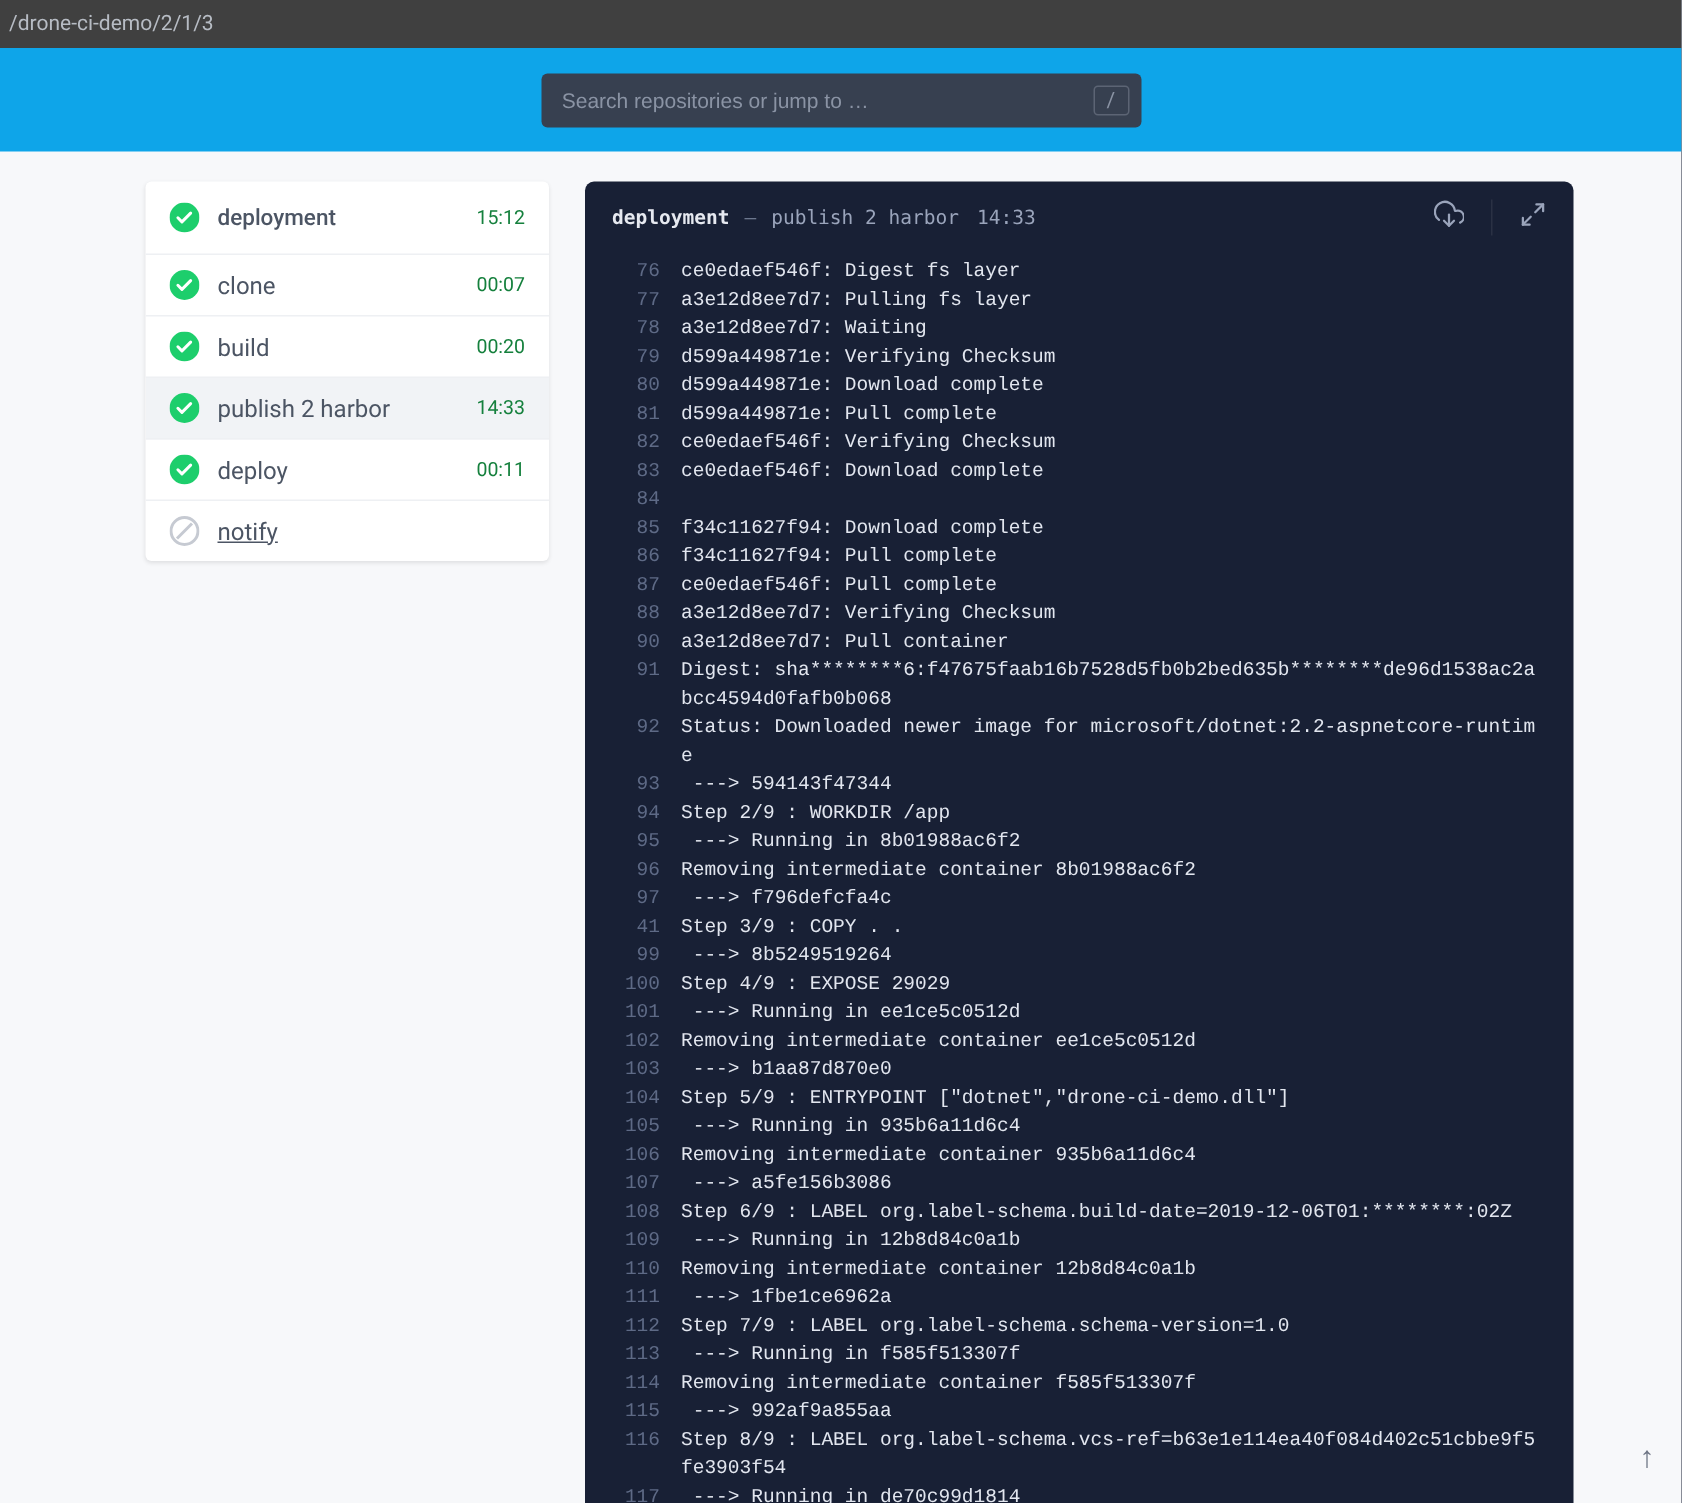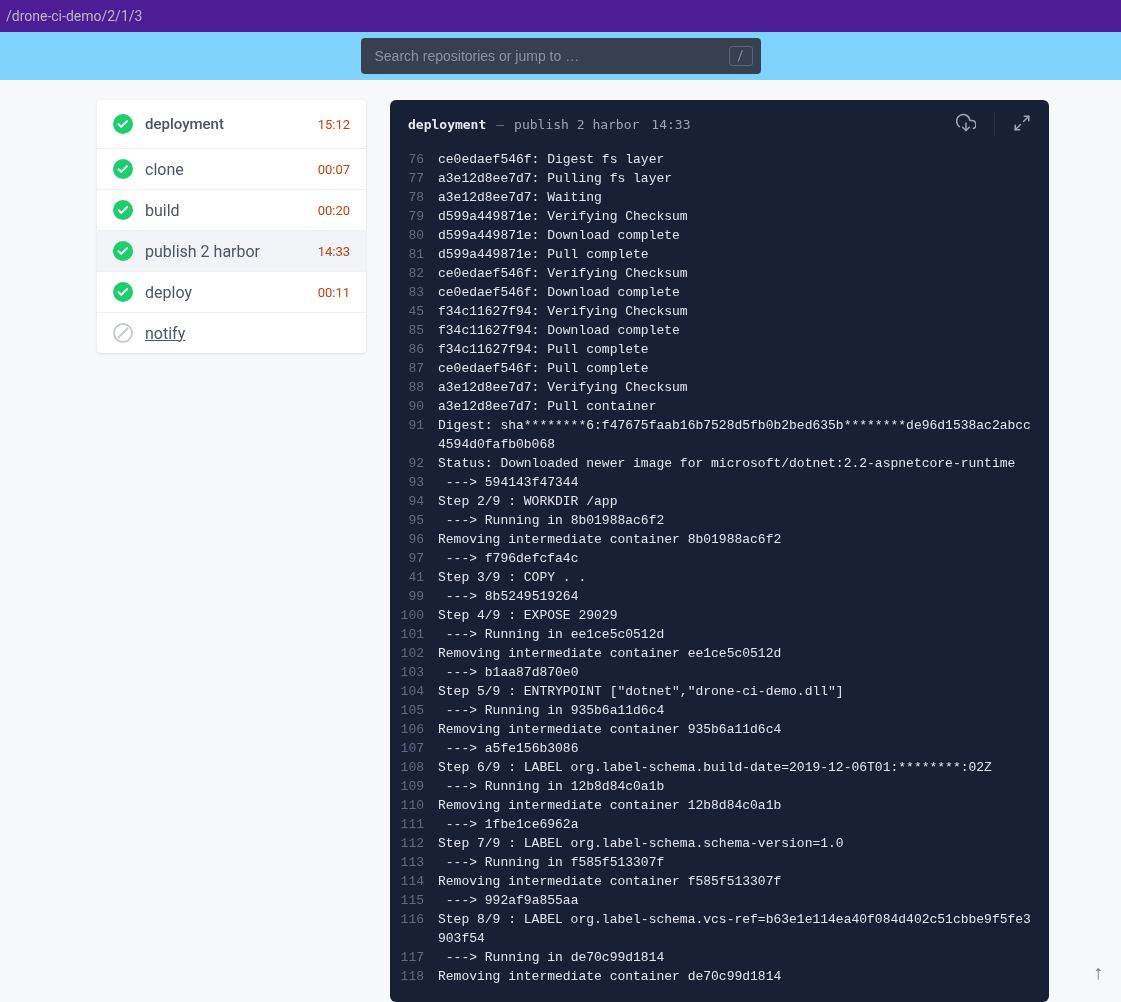--- a/index.html
+++ b/index.html
@@ -1,46 +1,46 @@
 <!DOCTYPE html>
 <html><head>
 <meta charset="utf-8">
 <style>
   * { margin:0; padding:0; box-sizing:border-box; }
   body { font-family: -apple-system, BlinkMacSystemFont, "Segoe UI", Roboto, sans-serif; background:#f7f8fa; color:#4c5564; width:1121px; }
-  .topbar { background:#4c1d95; height:32px; display:flex; align-items:center; padding:0 6px; }
+  .topbar { background:#404040; height:32px; display:flex; align-items:center; padding:0 6px; }
   .breadcrumb { color:#b7bcc4; font-size:14px; }
-  .searchbar-row { background:#7dd3fc; height:48px; display:flex; align-items:center; justify-content:center; }
+  .searchbar-row { background:#0ea5e9; height:69px; display:flex; align-items:center; justify-content:center; }
   .search-wrap { display:flex; align-items:center; background:#374050; border-radius:4px; width:400px; height:36px; }
   .search-input { flex:1; background:transparent; border:none; outline:none; color:#c7ccd6; font-size:14px; padding:0 14px; }
   .search-input::placeholder { color:#8a93a4; }
   .search-slash { width:24px; height:20px; margin-right:8px; border:1px solid #5c6474; border-radius:3px; color:#8a93a4; font-size:14px; text-align:center; line-height:18px; }
   .container { display:flex; padding:20px 0 0 0; gap:24px; }
   .left-col { width:269px; margin-left:97px; }
   .pipeline-card { background:#fff; border-radius:4px; box-shadow:0 1px 3px rgba(0,0,0,0.1); overflow:hidden; }
   .pipeline-header { display:flex; align-items:center; padding:14px 16px; border-bottom:1px solid #eef0f3; cursor:pointer; }
   .step-row { display:flex; align-items:center; padding:10px 16px; border-bottom:1px solid #eef0f3; font-size:14px; cursor:pointer; position:relative; }
   .step-row:last-child { border-bottom:none;text-decoration:underline; }
   .step-row.selected { background:#f1f3f6; }
   .status-icon { width:20px; height:20px; margin-right:12px; flex-shrink:0; }
   .step-name { flex:1; color:#4c5564; font-size:16px; }
   .pipeline-header .step-name { font-weight:500; font-size:15px; }
-  .step-time { color:#c2410c; font-size:13px; }
+  .step-time { color:#15803d; font-size:13px; }
   .right-col { flex:1; margin-right:72px; }
   .log-panel { background:#182035; border-radius:6px; overflow:hidden; font-family: "SFMono-Regular", Consolas, "Liberation Mono", Menlo, monospace; font-size:13px; color:#d4dae6; }
   .log-header { display:flex; align-items:center; padding:12px 18px; font-family: "SFMono-Regular", Consolas, monospace; }
   .log-header .stage { color:#e6e9f0; font-weight:bold; }
   .log-header .dash { color:#6c778e; margin:0 10px; }
   .log-header .step  { color:#9aa4bb; }
   .log-header .time  { color:#9aa4bb; margin-left:12px; }
   .log-header .spacer{ flex:1; }
   .hdr-icon { color:#9aa4bb; margin-left:18px; cursor:pointer; }
   .hdr-divider { width:1px; height:24px; background:rgba(255,255,255,0.08); margin-left:18px; }
   .log-body { padding:2px 0 16px 0; }
-  .log-line { display:flex; line-height:19px; }
+  .log-line { display:flex; line-height:19px;margin-left:16px; }
   .ln { width:34px; text-align:right; color:#5e6a86; margin-right:14px; flex-shrink:0; user-select:none; }
   .lt { white-space:pre-wrap; word-break:break-all; padding-right:18px; color:#e2e6ef; }
   .scroll-top { position:fixed; right:18px; bottom:18px; font-size:20px; color:#6f7685; cursor:pointer; }
 </style>
 </head>
 <body>
 
 <div class="topbar">
   <span class="breadcrumb">/drone-ci-demo/2/1/3</span>
 </div>
@@ -162,22 +162,21 @@
           </div>
           <div class="log-line">
             <span class="ln">82</span>
             <span class="lt">ce0edaef546f: Verifying Checksum</span>
           </div>
           <div class="log-line">
             <span class="ln">83</span>
             <span class="lt">ce0edaef546f: Download complete</span>
           </div>
           <div class="log-line">
-            <span class="ln">45</span>
-            <span class="lt">f34c11627f94: Verifying Checksum</span>
+            <span class="ln">84</span>
           </div>
           <div class="log-line">
             <span class="ln">85</span>
             <span class="lt">f34c11627f94: Download complete</span>
           </div>
           <div class="log-line">
             <span class="ln">86</span>
             <span class="lt">f34c11627f94: Pull complete</span>
           </div>
           <div class="log-line">

